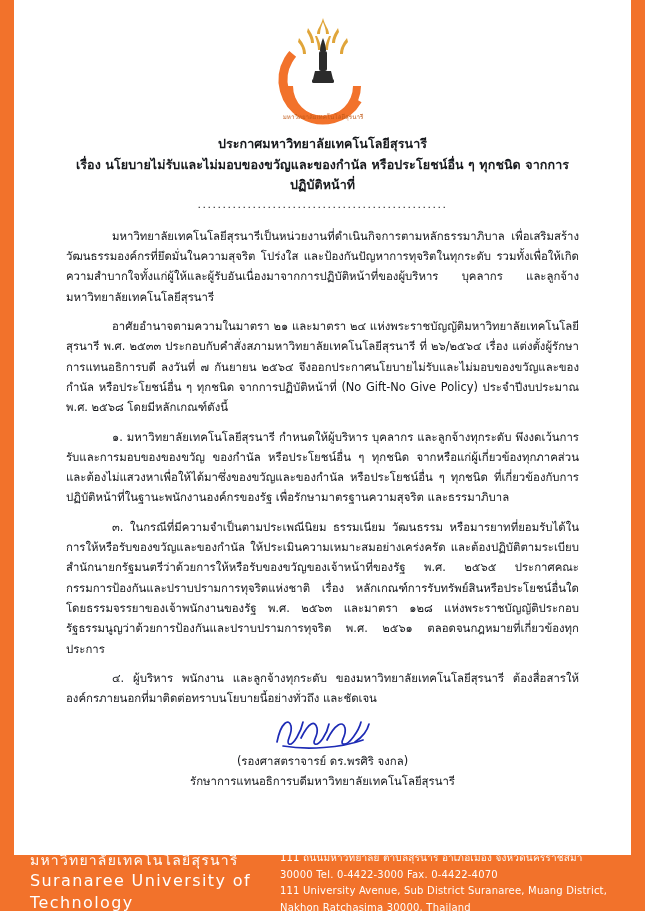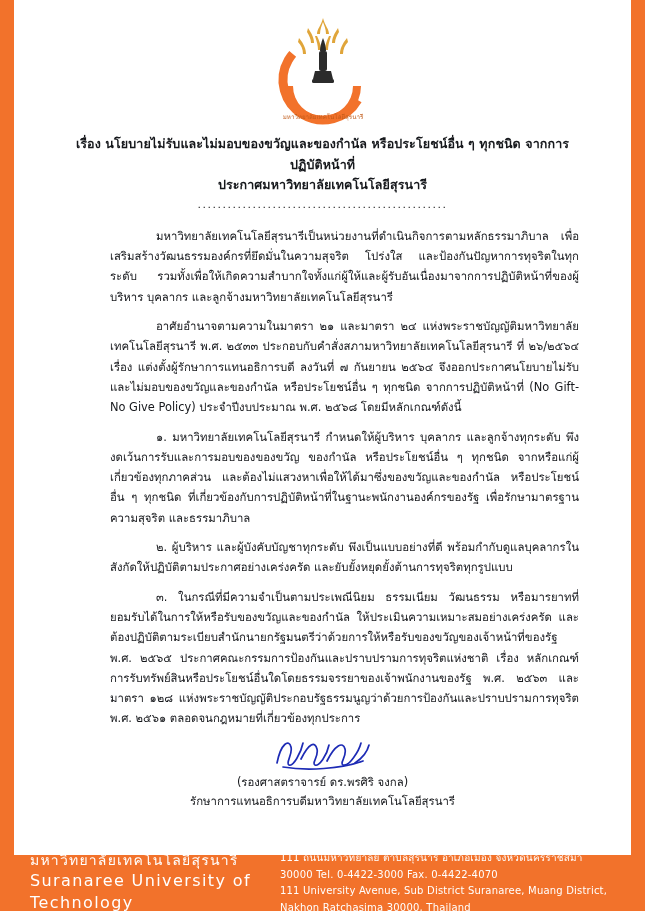--- a/index.html
+++ b/index.html
@@ -75,21 +75,21 @@
     padding: 6px 52px 0 52px;
   }
   .para {
     font-size: 11.4px;
     line-height: 1.78;
     color: #16181c;
     text-align: justify;
     text-justify: inter-word;
     margin: 0 0 2px 0;
   }
-  .para.indent { text-indent: 46px; margin-left: 44px; }
+  .para.indent { text-indent: 46px; }
   .para.gap { margin-top: 9px; }
 
   
   .date-line {
     font-size: 11.4px;
     color: #16181c;
     margin: 14px 0 0 0;
     padding-left: 46px;
   }
   .date-line b { font-weight: bold; }
@@ -178,31 +178,31 @@
         <circle cx="55" cy="64" r="40" fill="none" stroke="#f2722b" stroke-width="9" stroke-dasharray="133 200" transform="rotate(30 55 64)"></circle>
 
         <path d="M17 70 A38 38 0 0 0 93 70 L85 70 A30 30 0 0 1 25 70 Z" fill="#f2722b"></path>
 
         <text x="55" y="103" text-anchor="middle" font-size="6.2" fill="#c05a18" font-family="DejaVu Sans, sans-serif">มหาวิทยาลัยเทคโนโลยีสุรนารี</text>
       </svg>
     </div>
   </div>
 
   <div class="heading">
+    <div class="line">ประกาศมหาวิทยาลัยเทคโนโลยีสุรนารี</div>
     <div class="line">เรื่อง นโยบายไม่รับและไม่มอบของขวัญและของกำนัล หรือประโยชน์อื่น ๆ ทุกชนิด จากการปฏิบัติหน้าที่</div>
-    <div class="line">ประกาศมหาวิทยาลัยเทคโนโลยีสุรนารี</div>
   </div>
   <div class="dots">..................................................</div>
 
   <div class="body-copy">
     <p class="para indent gap">มหาวิทยาลัยเทคโนโลยีสุรนารีเป็นหน่วยงานที่ดำเนินกิจการตามหลักธรรมาภิบาล เพื่อเสริมสร้างวัฒนธรรมองค์กรที่ยึดมั่นในความสุจริต โปร่งใส และป้องกันปัญหาการทุจริตในทุกระดับ รวมทั้งเพื่อให้เกิดความสำบากใจทั้งแก่ผู้ให้และผู้รับอันเนื่องมาจากการปฏิบัติหน้าที่ของผู้บริหาร บุคลากร และลูกจ้างมหาวิทยาลัยเทคโนโลยีสุรนารี</p>
     <p class="para indent gap">อาศัยอำนาจตามความในมาตรา ๒๑ และมาตรา ๒๔ แห่งพระราชบัญญัติมหาวิทยาลัยเทคโนโลยีสุรนารี พ.ศ. ๒๕๓๓ ประกอบกับคำสั่งสภามหาวิทยาลัยเทคโนโลยีสุรนารี ที่ ๒๖/๒๕๖๔ เรื่อง แต่งตั้งผู้รักษาการแทนอธิการบดี ลงวันที่ ๗ กันยายน ๒๕๖๔ จึงออกประกาศนโยบายไม่รับและไม่มอบของขวัญและของกำนัล หรือประโยชน์อื่น ๆ ทุกชนิด จากการปฏิบัติหน้าที่ (No Gift-No Give Policy) ประจำปีงบประมาณ พ.ศ. ๒๕๖๘ โดยมีหลักเกณฑ์ดังนี้</p>
     <p class="para indent gap">๑. มหาวิทยาลัยเทคโนโลยีสุรนารี กำหนดให้ผู้บริหาร บุคลากร และลูกจ้างทุกระดับ พึงงดเว้นการรับและการมอบของของขวัญ ของกำนัล หรือประโยชน์อื่น ๆ ทุกชนิด จากหรือแก่ผู้เกี่ยวข้องทุกภาคส่วน และต้องไม่แสวงหาเพื่อให้ได้มาซึ่งของขวัญและของกำนัล หรือประโยชน์อื่น ๆ ทุกชนิด ที่เกี่ยวข้องกับการปฏิบัติหน้าที่ในฐานะพนักงานองค์กรของรัฐ เพื่อรักษามาตรฐานความสุจริต และธรรมาภิบาล</p>
-    <p class="para indent gap">๒. ผู้บริหาร และผู้บังคับบัญชาทุกระดับ พึงเป็นแบบอย่างที่ดี พร้อมกำกับดูแลบุคลากรในสังกัดให้ปฏิบัติตามประกาศอย่างเคร่งครัด และยับยั้งหยุดยั้งต้านการทุจริตทุกรูปแบบ</p>
     <p class="para indent gap">๓. ในกรณีที่มีความจำเป็นตามประเพณีนิยม ธรรมเนียม วัฒนธรรม หรือมารยาทที่ยอมรับได้ในการให้หรือรับของขวัญและของกำนัล ให้ประเมินความเหมาะสมอย่างเคร่งครัด และต้องปฏิบัติตามระเบียบสำนักนายกรัฐมนตรีว่าด้วยการให้หรือรับของขวัญของเจ้าหน้าที่ของรัฐ พ.ศ. ๒๕๖๕ ประกาศคณะกรรมการป้องกันและปราบปรามการทุจริตแห่งชาติ เรื่อง หลักเกณฑ์การรับทรัพย์สินหรือประโยชน์อื่นใดโดยธรรมจรรยาของเจ้าพนักงานของรัฐ พ.ศ. ๒๕๖๓ และมาตรา ๑๒๘ แห่งพระราชบัญญัติประกอบรัฐธรรมนูญว่าด้วยการป้องกันและปราบปรามการทุจริต พ.ศ. ๒๕๖๑ ตลอดจนกฎหมายที่เกี่ยวข้องทุกประการ</p>
+    <p class="para indent gap">๔. ผู้บริหาร พนักงาน และลูกจ้างทุกระดับ ของมหาวิทยาลัยเทคโนโลยีสุรนารี ต้องสื่อสารให้องค์กรภายนอกที่มาติดต่อทราบนโยบายนี้อย่างทั่วถึง และชัดเจน</p>
 
 
     <div class="sig-wrap">
       <div class="sig-scribble">
         <svg width="120" height="40" viewBox="0 0 120 40" aria-hidden="true">
           <g fill="none" stroke="#1d2bb5" stroke-width="1.7" stroke-linecap="round">
             <path d="M14 30 C18 10 26 6 28 14 C30 22 22 30 26 32 C30 34 38 20 40 10"></path>
             <path d="M38 26 C46 10 52 8 54 16 C56 24 48 30 52 32 C56 34 64 22 66 12"></path>
             <path d="M64 28 C72 12 80 8 82 16 C84 24 76 30 80 32 C86 34 96 18 98 10"></path>
             <path d="M92 30 C98 26 104 20 106 12"></path>

